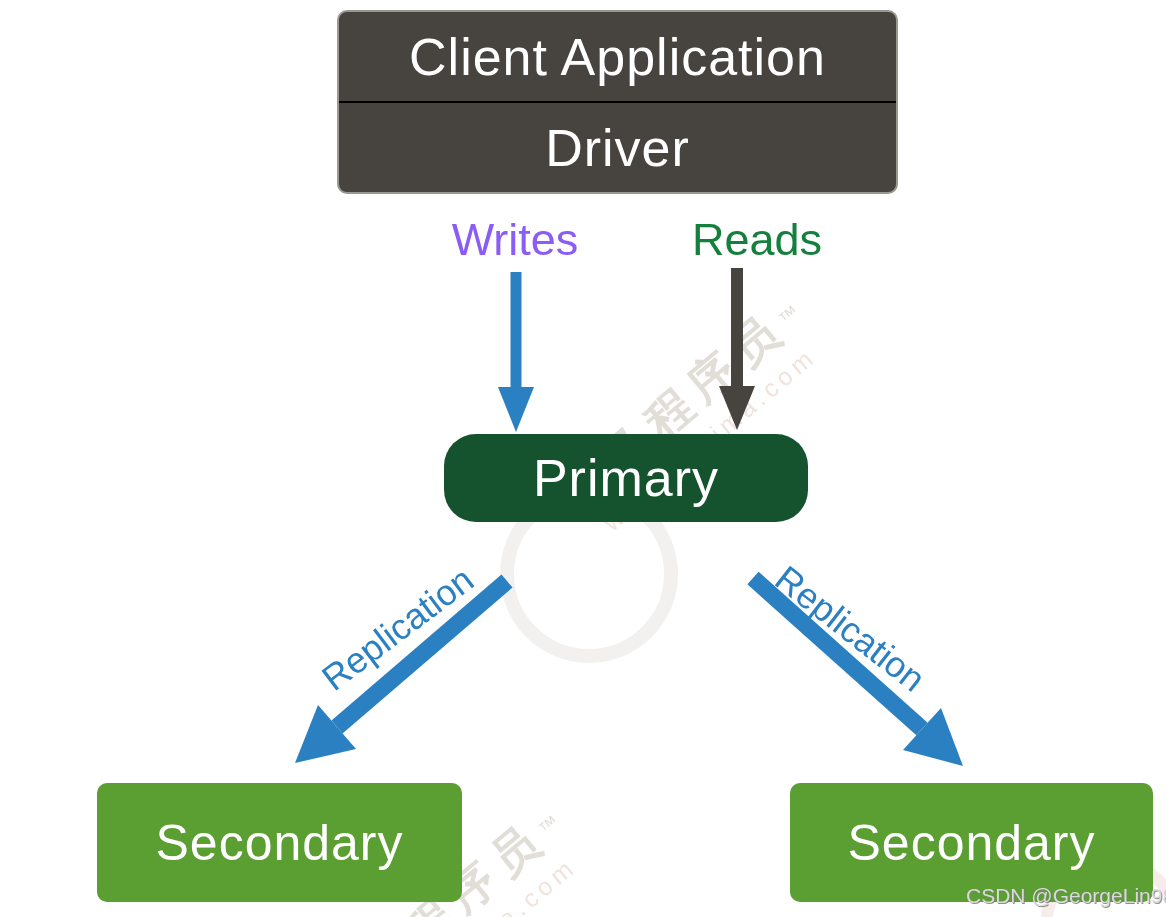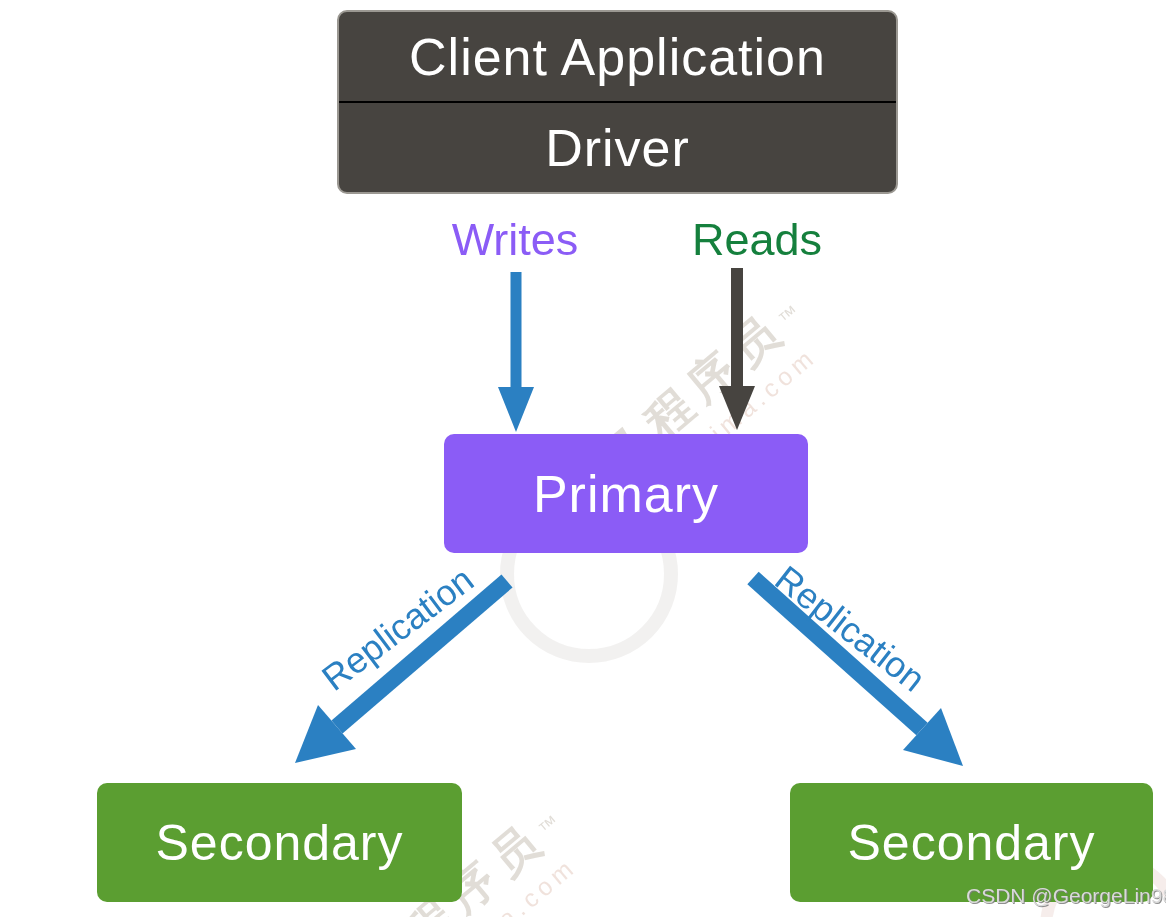--- a/index.html
+++ b/index.html
@@ -78,24 +78,25 @@
     flex: 1;
     display: flex;
     align-items: center;
     justify-content: center;
     color: #ffffff;
   }
   .client-box .section-top { font-size: 52px; letter-spacing: 1px; }
   .client-box .section-bottom { font-size: 52px; letter-spacing: 1px; border-top: 2px solid #000000; }
 
   .primary-box {
-    left: 444px; top: 434px; width: 364px; height: 119px;
-    background: #8b5cf6;
+    left: 444px; top: 434px; width: 364px; height: 88px;
+    background: #14532d;
     font-size: 52px;
     letter-spacing: 1px;
+    border-radius: 32px;
   }
   .secondary-left {
     left: 97px; top: 783px; width: 365px; height: 119px;
     background: #5b9e31;
     font-size: 50px;
     letter-spacing: 1px;
   }
   .secondary-right {
     left: 790px; top: 783px; width: 363px; height: 119px;
     background: #5b9e31;

